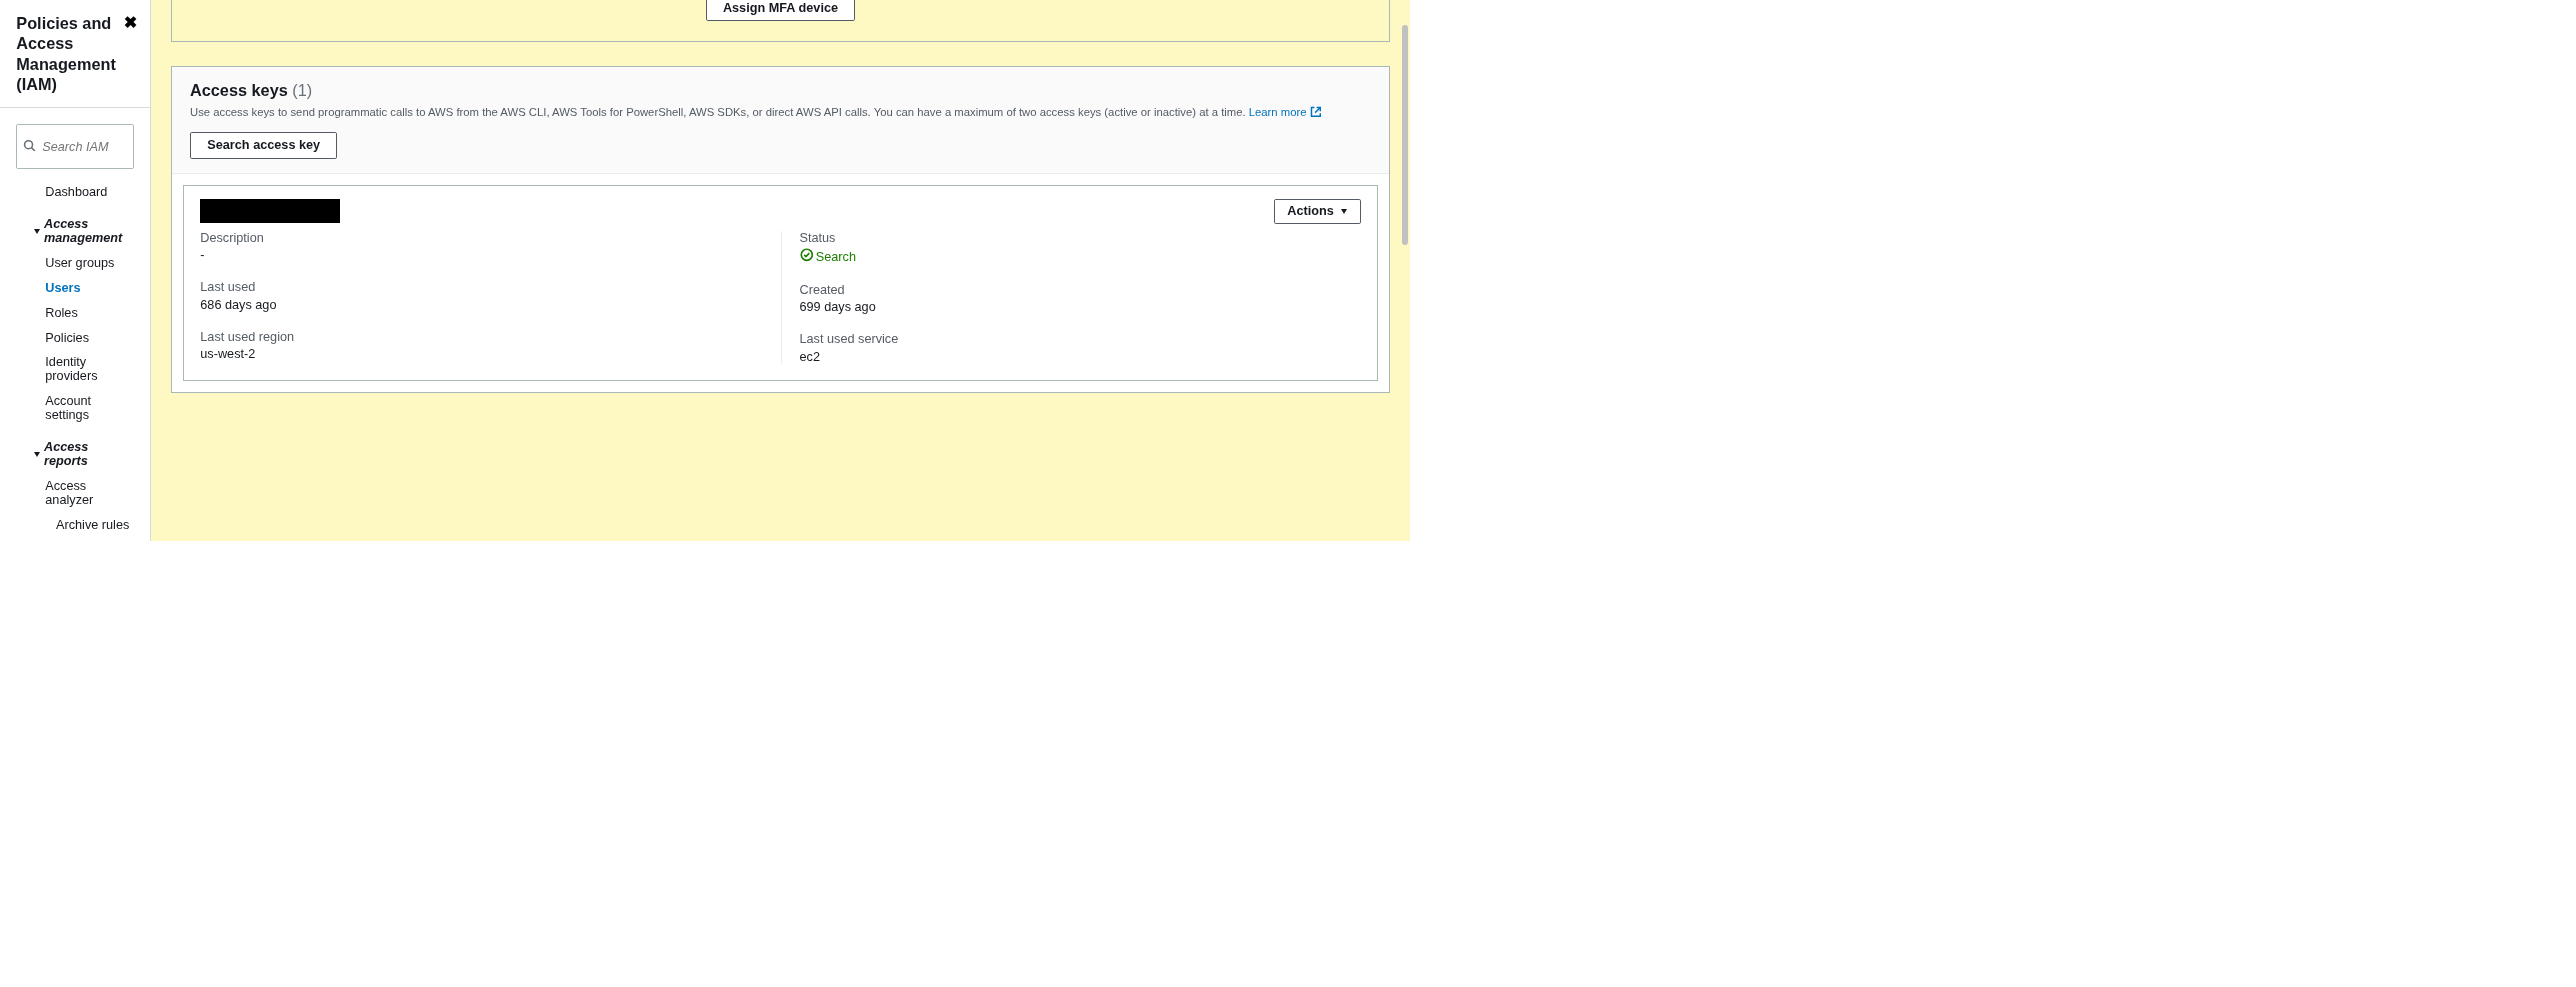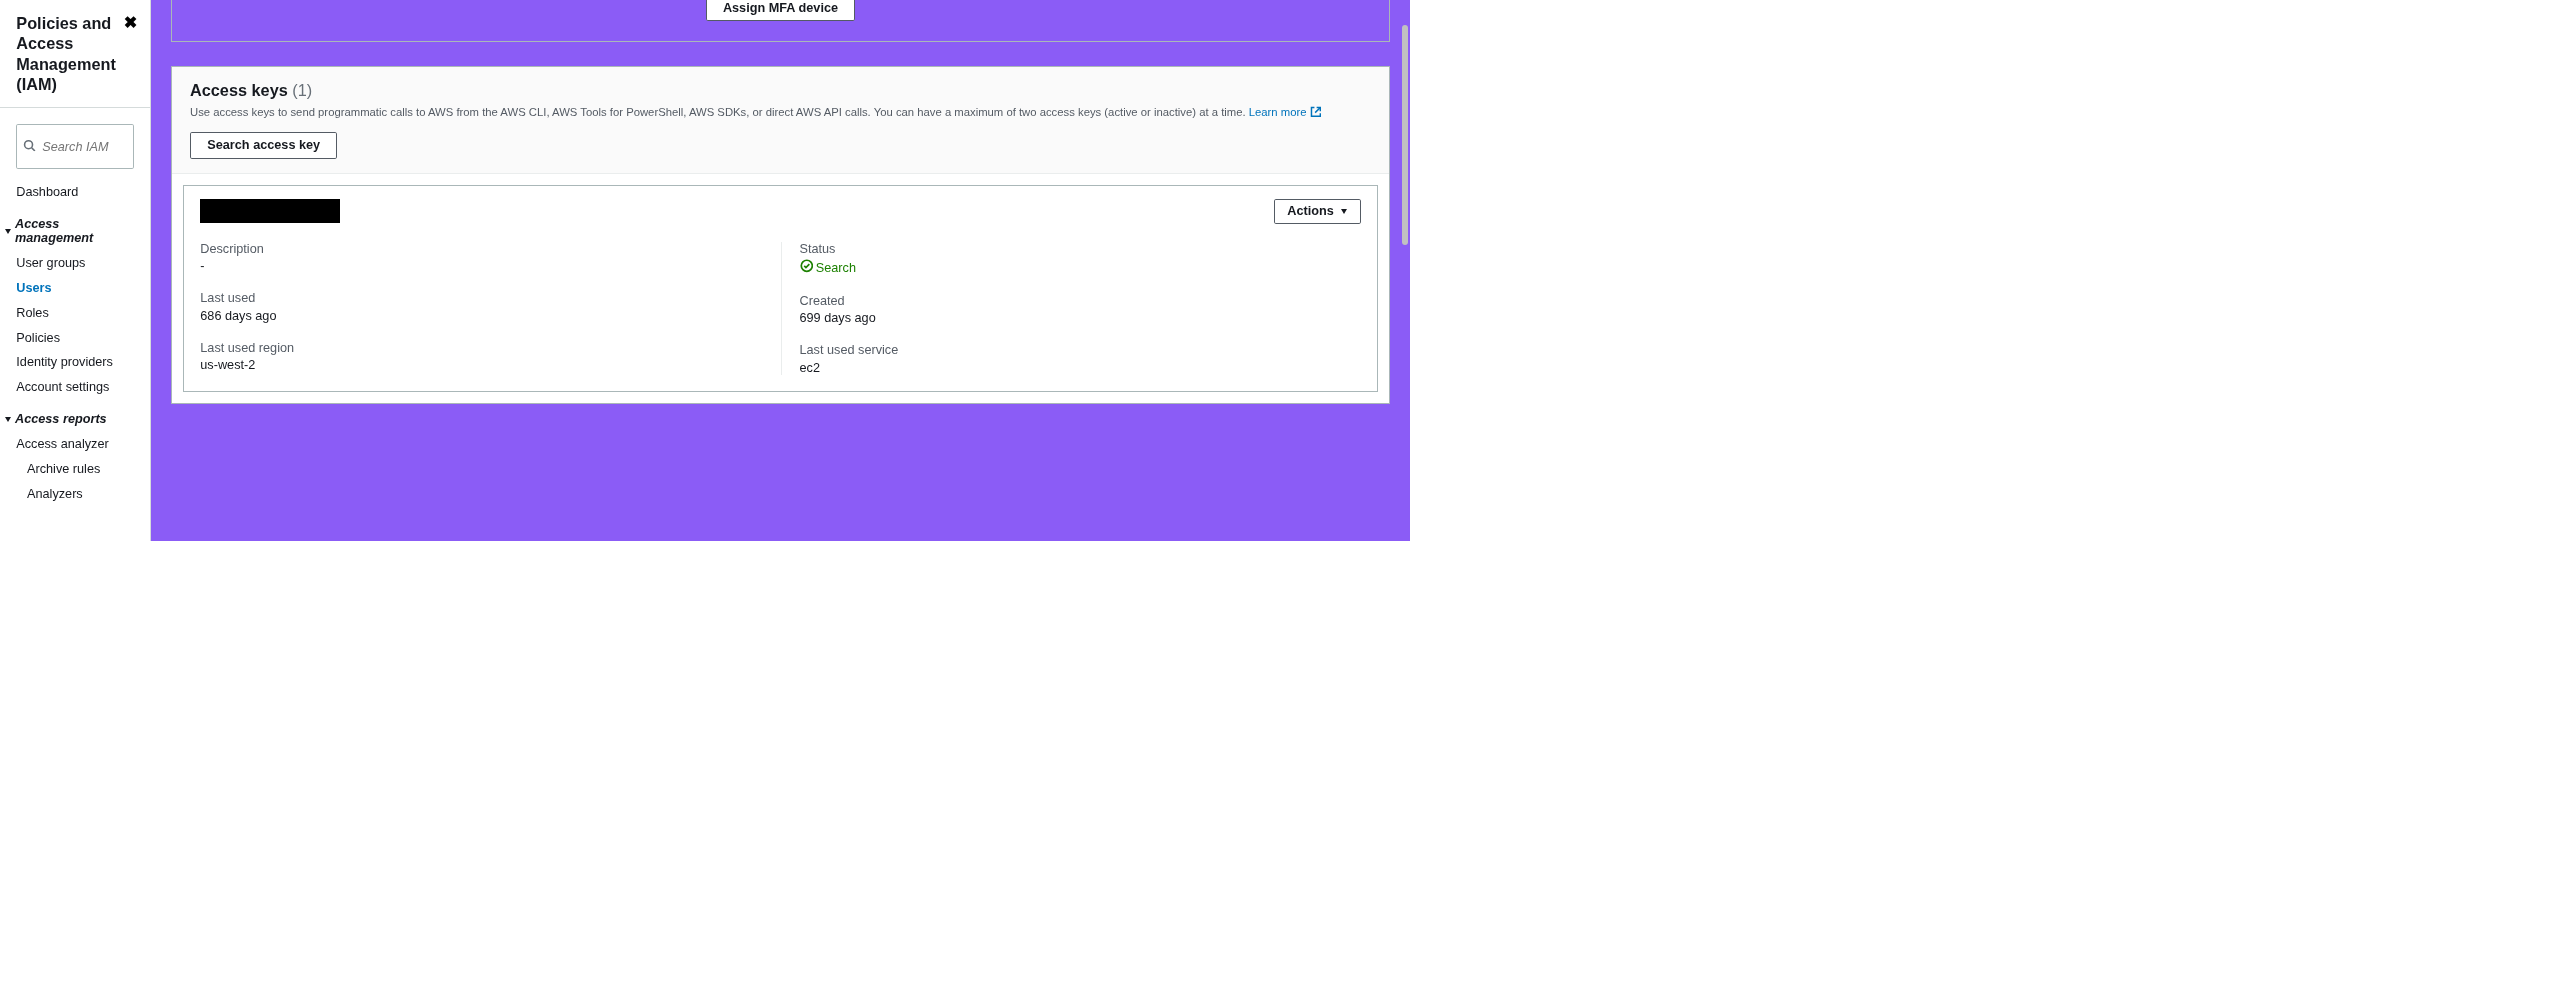--- a/index.html
+++ b/index.html
@@ -53,21 +53,21 @@
   .search-input {
     width: 100%;
     height: 45px;
     border: 0.9px solid #aab7b8;
     border-radius: 1.8px;
     padding: 3.6px 7.2px 3.6px 25px;
     font-size: 12.7px;
     font-style: italic;
     color: #687078;
   }
-  .nav-list { list-style: none; padding: 3.6px 0 0 0; }
+  .nav-list { list-style: none; padding: 3.6px 0 0 0; margin-left: 29px; }
   .nav-item {
     padding: 5.4px 16.3px;
     color: #16191f;
     cursor: pointer;
     font-size: 12.7px;
   }
   .nav-item.indent { padding-left: 27px; }
   .nav-group {
     padding: 12.7px 16.3px 5.4px 5.4px;
     font-weight: 700;
@@ -84,21 +84,21 @@
     border-left: 3.6px solid transparent;
     border-right: 3.6px solid transparent;
     border-top: 5.4px solid #16191f;
     display: inline-block;
   }
   .nav-item.active { color: #0073bb; font-weight: 700; }
 
   
   .main {
     flex: 1;
-    background: #8b5cf6;
+    background: #fef9c3;
     padding: 0 20px 0 20px;
     overflow: hidden;
     position: relative;
   }
   .mfa-card {
     border: 0.9px solid #aab7b8;
     border-top: none;
     margin-top: 0;
     padding-bottom: 20px;
     display: flex;
@@ -161,21 +161,21 @@
     border-radius: 1.8px;
     cursor: pointer;
     display: inline-flex;
     align-items: center;
     gap: 7.2px;
     color: #16191f;
   }
   .actions-btn .caret-down { border-top-color: #16191f; }
 
   .key-grid {
-    margin-top: 18px;
+    margin-top: 7px;
     display: grid;
     grid-template-columns: 1fr 1fr;
     column-gap: 0;
     row-gap: 18px;
   }
   .key-col-l { padding-right: 18px; }
   .key-col-r { padding-left: 18px; border-left: 0.9px solid #eaeded; }
   .field-label { color: #545b64; font-size: 12.7px; }
   .field-value { color: #16191f; font-size: 12.7px; margin-top: 3.6px; }
   .status-active { color: #1d8102; display: inline-flex; align-items: center; gap: 2.7px; margin-top: 3.6px; font-size: 12.7px; }

